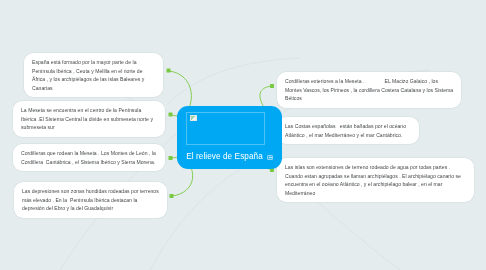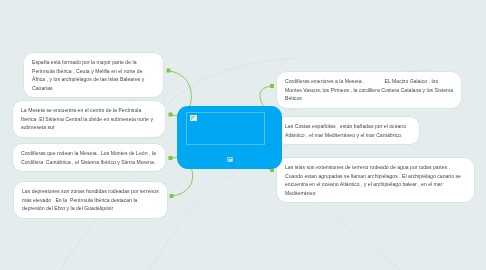--- a/index.html
+++ b/index.html
@@ -186,17 +186,18 @@
 
   <div class="node-box" id="box-islas">
     <span class="txt">Las islas son extensiones de terreno rodeado de agua por todas partes . Cuando estan agrupadas se llaman archipiélagos . El archipiélago canario se encuentra en el océano Atlántico , y el archipiélago balear , en el mar Mediterráneo</span>
   </div>
 
   <div id="central">
     <div id="central-img-frame">
       <div id="central-broken-img"></div>
     </div>
     <div id="central-title-row">
+      <span id="central-title">El relieve de España</span>
       <span id="central-badge"></span>
     </div>
   </div>
 
 </div>
 
 </body></html>

